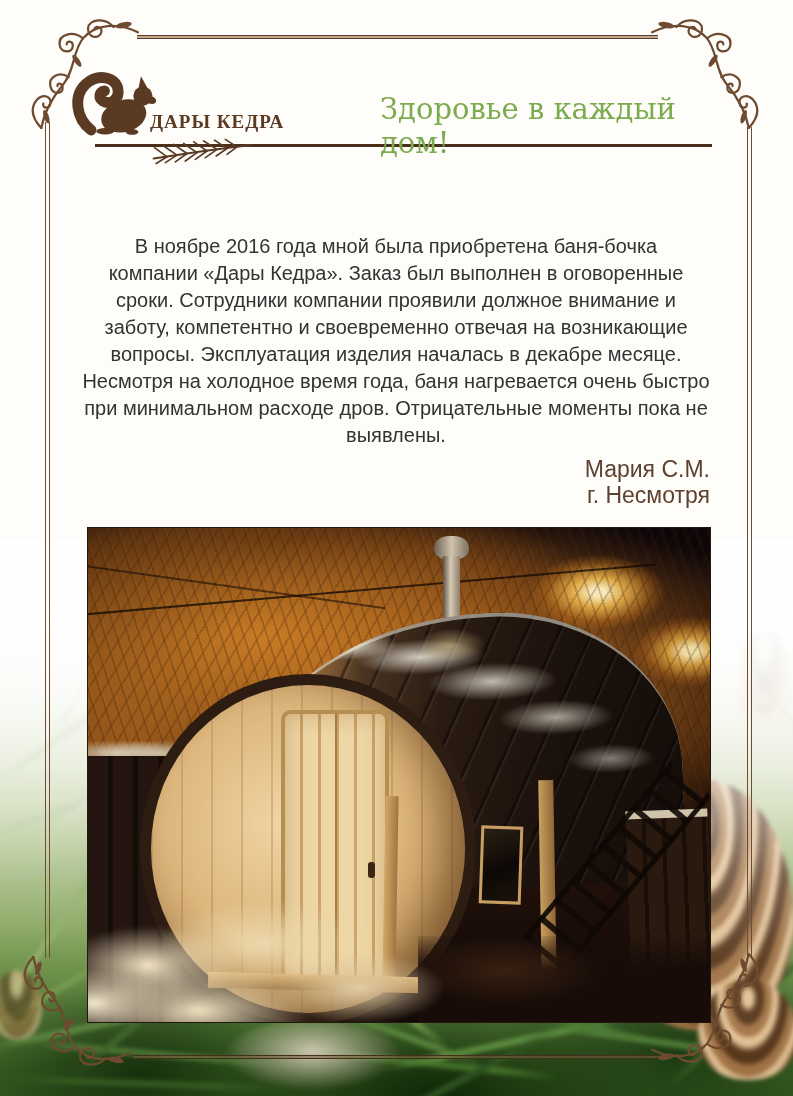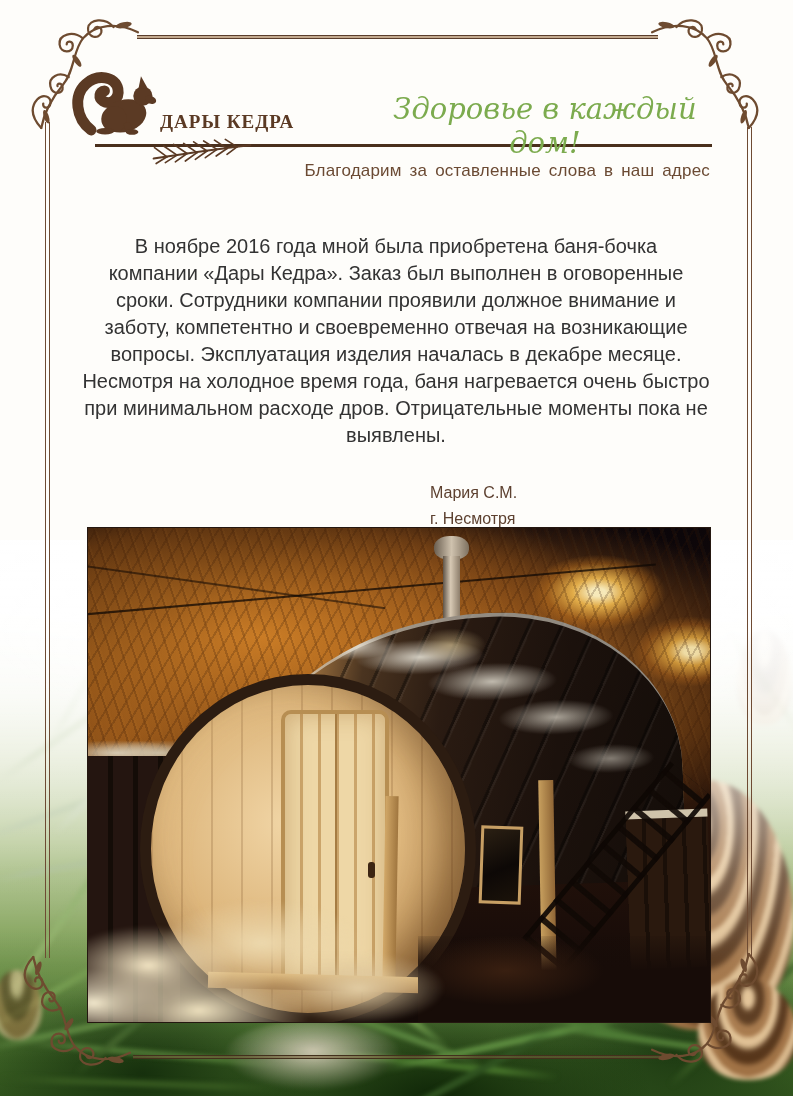--- a/index.html
+++ b/index.html
@@ -40,35 +40,35 @@
   .frame-right{left:747px;top:127px;width:3px;height:829px;
     border-left:1.2px solid #6e4b33;border-right:1.2px solid #6e4b33;}
   .orn{position:absolute;width:112px;height:112px;z-index:3;}
   .orn-tl{left:28px;top:18px;}
   .orn-tr{left:650px;top:18px;transform:scaleX(-1);}
   .orn-bl{left:20px;top:955px;transform:scaleY(-1);}
   .orn-br{left:650px;top:952px;transform:scale(-1,-1);}
 
   
   .logo-squirrel{position:absolute;left:68px;top:50px;width:96px;height:96px;z-index:4;}
-  .brand-name{position:absolute;left:160px;top:111px;z-index:5;
+  .brand-name{position:absolute;left:150px;top:111px;z-index:5;
     font-family:"Liberation Serif",serif;font-weight:bold;font-size:19px;
     letter-spacing:1px;color:#5b3a24;}
   .logo-sprig{position:absolute;left:152px;top:136px;width:100px;height:30px;z-index:5;}
   .header-rule{position:absolute;left:95px;top:144px;width:617px;height:3px;background:#4a2f1c;z-index:4;}
-  .tagline{position:absolute;left:380px;top:92px;width:330px;z-index:4;text-align:center;
-    font-family:"DejaVu Serif",serif;font-style:italic;font-size:29px;color:#7cab4e;}
+  .tagline{position:absolute;left:380px;top:92px;width:330px;z-index:4;text-align:left;
+    font-family:"DejaVu Serif",serif;font-size:29px;color:#7cab4e;}
   .subtitle{position:absolute;left:290px;top:161px;width:420px;z-index:4;text-align:right;
     font-size:17px;color:#6b4a33;word-spacing:3px;letter-spacing:0.2px;}
 
   
   .testimonial{position:absolute;left:76px;top:233px;width:640px;z-index:4;
     font-size:20px;line-height:27px;color:#333;text-align:center;white-space:pre-line;}
-  .signature{position:absolute;left:430px;top:456px;width:280px;z-index:4;text-align:left;
-    font-size:16px;line-height:26px;color:#5d4130;margin-top:24px;}
+  .signature{position:absolute;left:430px;top:456px;width:280px;z-index:4;text-align:right;
+    font-size:23px;line-height:26px;color:#5d4130;}
 
   
   .photo{position:absolute;left:88px;top:528px;width:622px;height:494px;z-index:4;
     overflow:hidden;outline:1px solid #241710;}
   .photo *{position:absolute;}
   .ph-base{inset:0;background:
       radial-gradient(ellipse 90px 50px at 82% 13%, rgba(255,243,195,0.95) 0 8%, rgba(247,192,82,0.85) 28%, rgba(200,120,30,0.4) 58%, rgba(200,120,30,0) 75%),
       radial-gradient(ellipse 74px 44px at 97% 25%, rgba(255,238,180,0.9) 0 10%, rgba(240,180,70,0.75) 32%, rgba(190,110,30,0.35) 62%, rgba(190,110,30,0) 80%),
       radial-gradient(ellipse 480px 210px at 28% 22%, rgba(214,132,40,0.9), rgba(160,90,25,0.5) 55%, rgba(160,90,25,0) 76%),
       radial-gradient(ellipse 430px 210px at 63% 30%, rgba(198,120,38,0.85), rgba(140,80,25,0.45) 55%, rgba(140,80,25,0) 78%),
@@ -251,21 +251,20 @@
 
   <svg class="logo-squirrel">
       <use href="#squirrel"></use>
     </svg>
   <div class="brand-name">ДАРЫ КЕДРА</div>
   <svg class="logo-sprig">
       <use href="#sprig"></use>
     </svg>
   <div class="header-rule"></div>
   <div class="tagline">Здоровье в каждый дом!</div>
-  <div class="subtitle">Благодарим за оставленные слова в наш адрес</div>
 
   <div class="testimonial">В ноябре 2016 года мной была приобретена баня-бочка
 компании «Дары Кедра». Заказ был выполнен в оговоренные
 сроки. Сотрудники компании проявили должное внимание и
 заботу, компетентно и своевременно отвечая на возникающие
 вопросы. Эксплуатация изделия началась в декабре месяце.
 Несмотря на холодное время года, баня нагревается очень быстро
 при минимальном расходе дров. Отрицательные моменты пока не
 выявлены.</div>
   <div class="signature">

